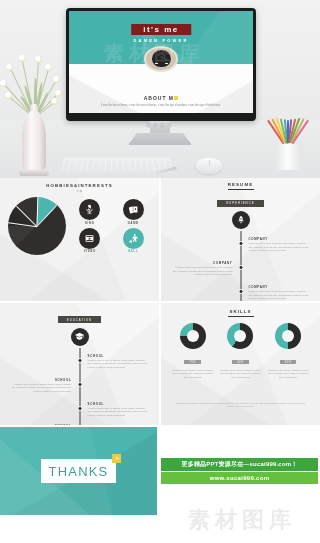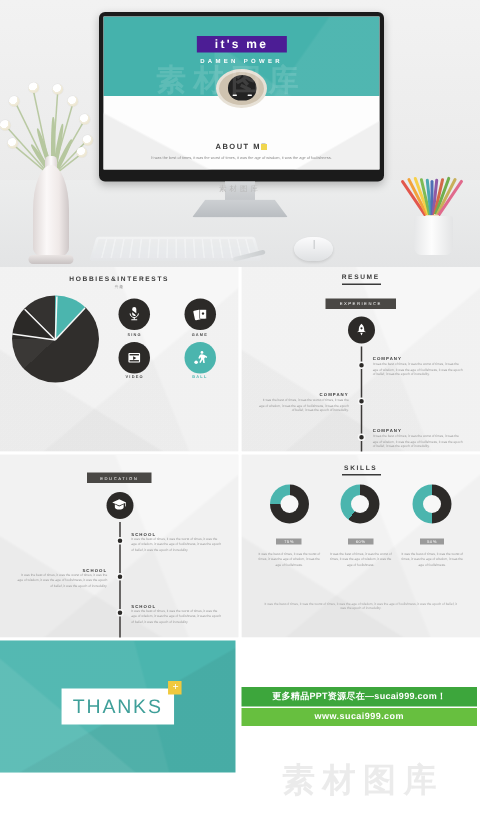--- a/index.html
+++ b/index.html
@@ -30,21 +30,21 @@
   .monitor-screen{ position:relative; width:100%; height:100%; background:#fff; overflow:hidden; }
   .scr-top{ position:absolute; left:0; top:0; width:100%; height:52%; background:#45b2ac; overflow:hidden;}
   .scr-top:before{
     content:""; position:absolute; right:-10px; top:-20px; width:120px; height:120px;
     background:
       linear-gradient(35deg, rgba(255,255,255,.08) 0 40%, transparent 41%),
       linear-gradient(-55deg, rgba(255,255,255,.06) 0 55%, transparent 56%);
   }
   .scr-title-box{
     position:absolute; left:50%; top:13px; transform:translateX(-50%);
-    background:#4c1d95; color:#fff; font-size:8px; letter-spacing:1.5px;
+    background:#7f1d1d; color:#fff; font-size:8px; letter-spacing:1.5px;
     padding:1px 12px; font-weight:bold;
   }
   .scr-sub{
     position:absolute; left:50%; top:27px; transform:translateX(-50%);
     color:#fff; font-size:4px; letter-spacing:2.2px; font-weight:bold; white-space:nowrap;
   }
   .scr-bottom{
     position:absolute; left:0; bottom:0; width:100%; height:48%;
     background:#fdfdfd; overflow:hidden;
   }

